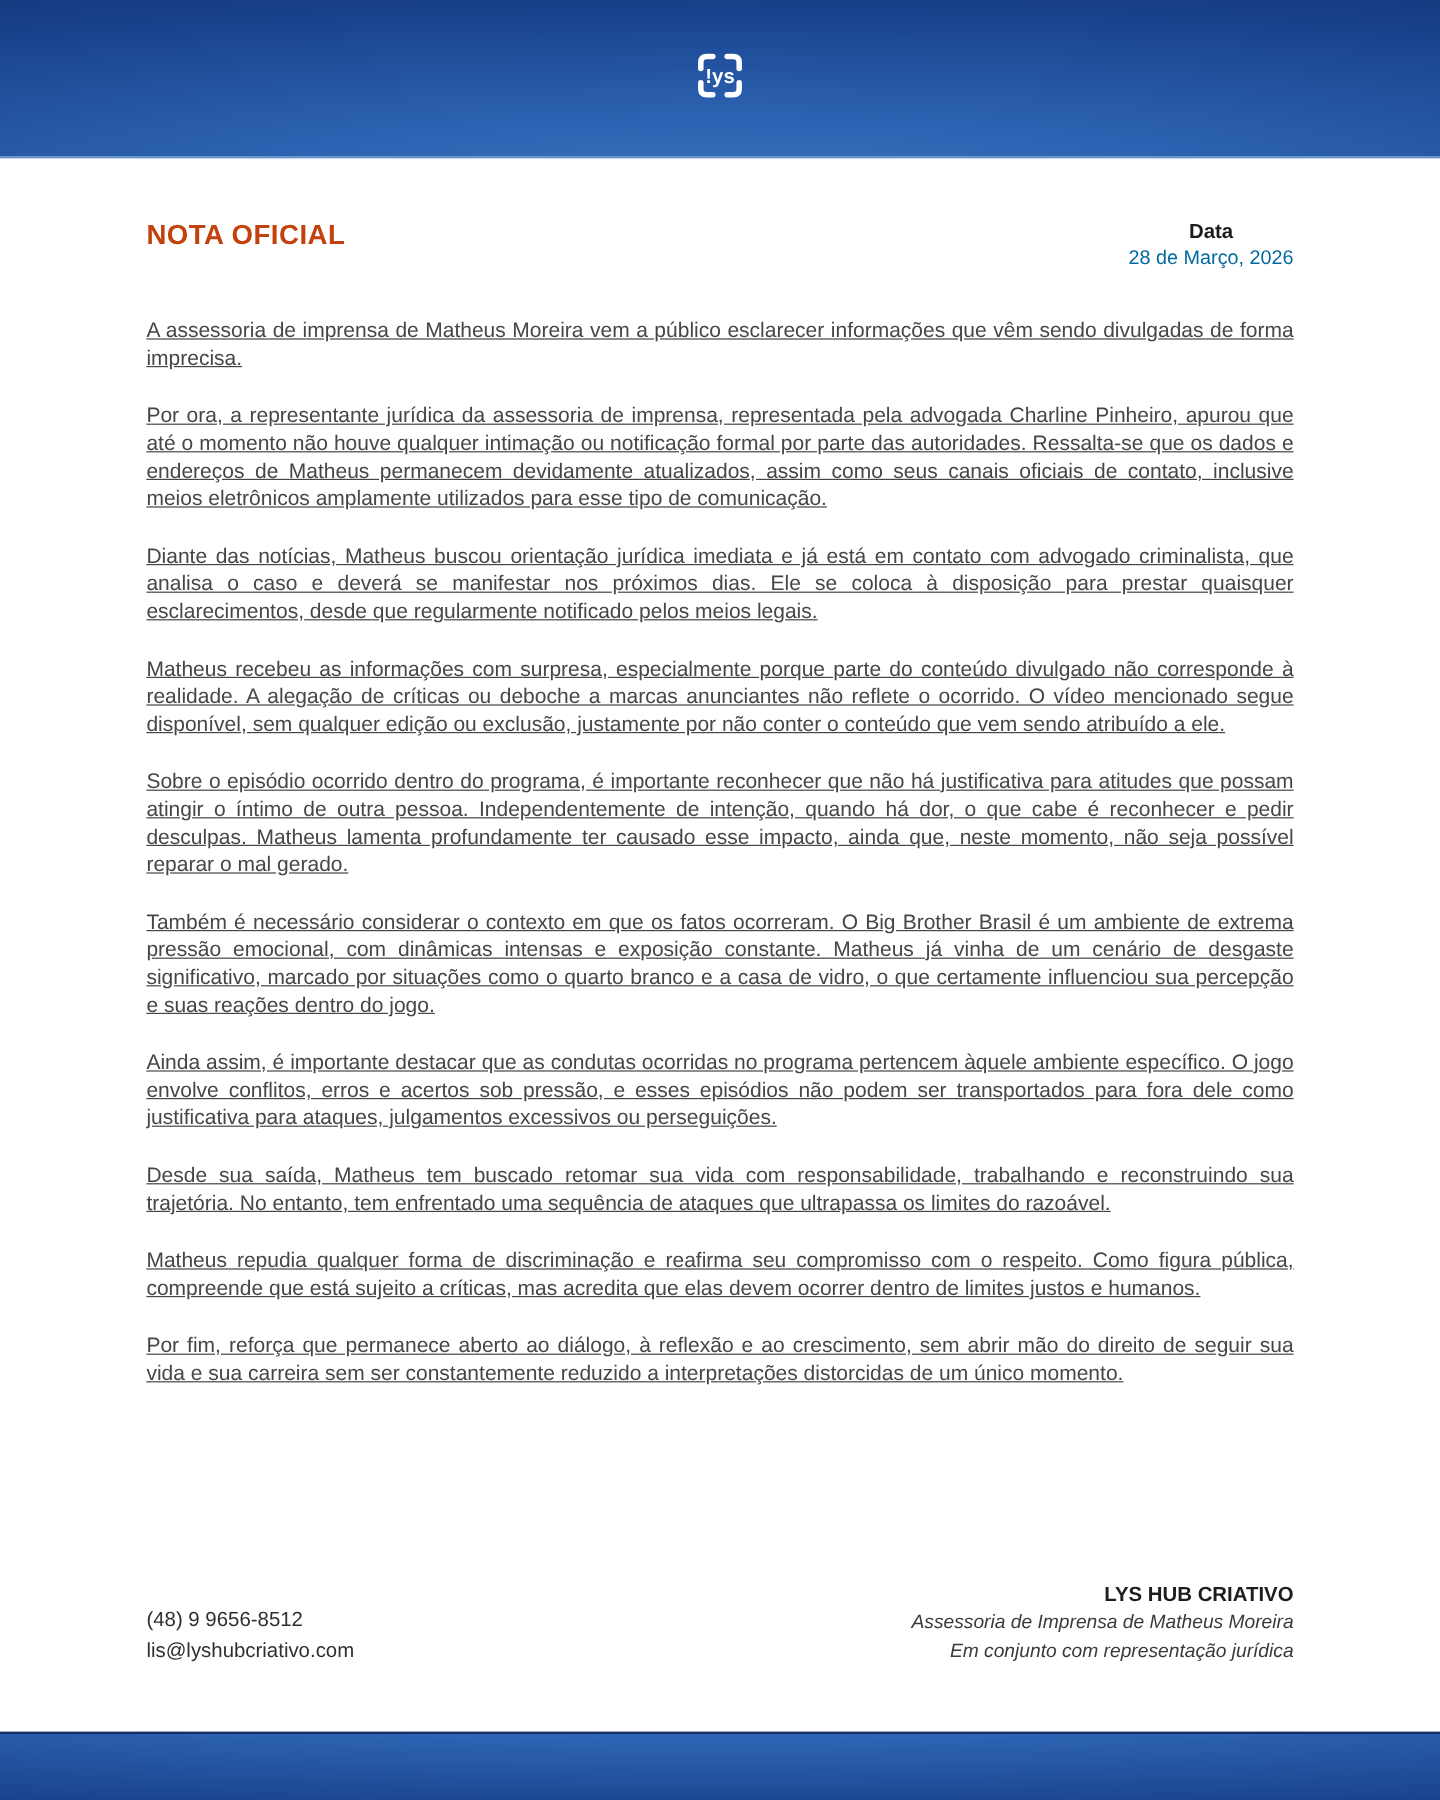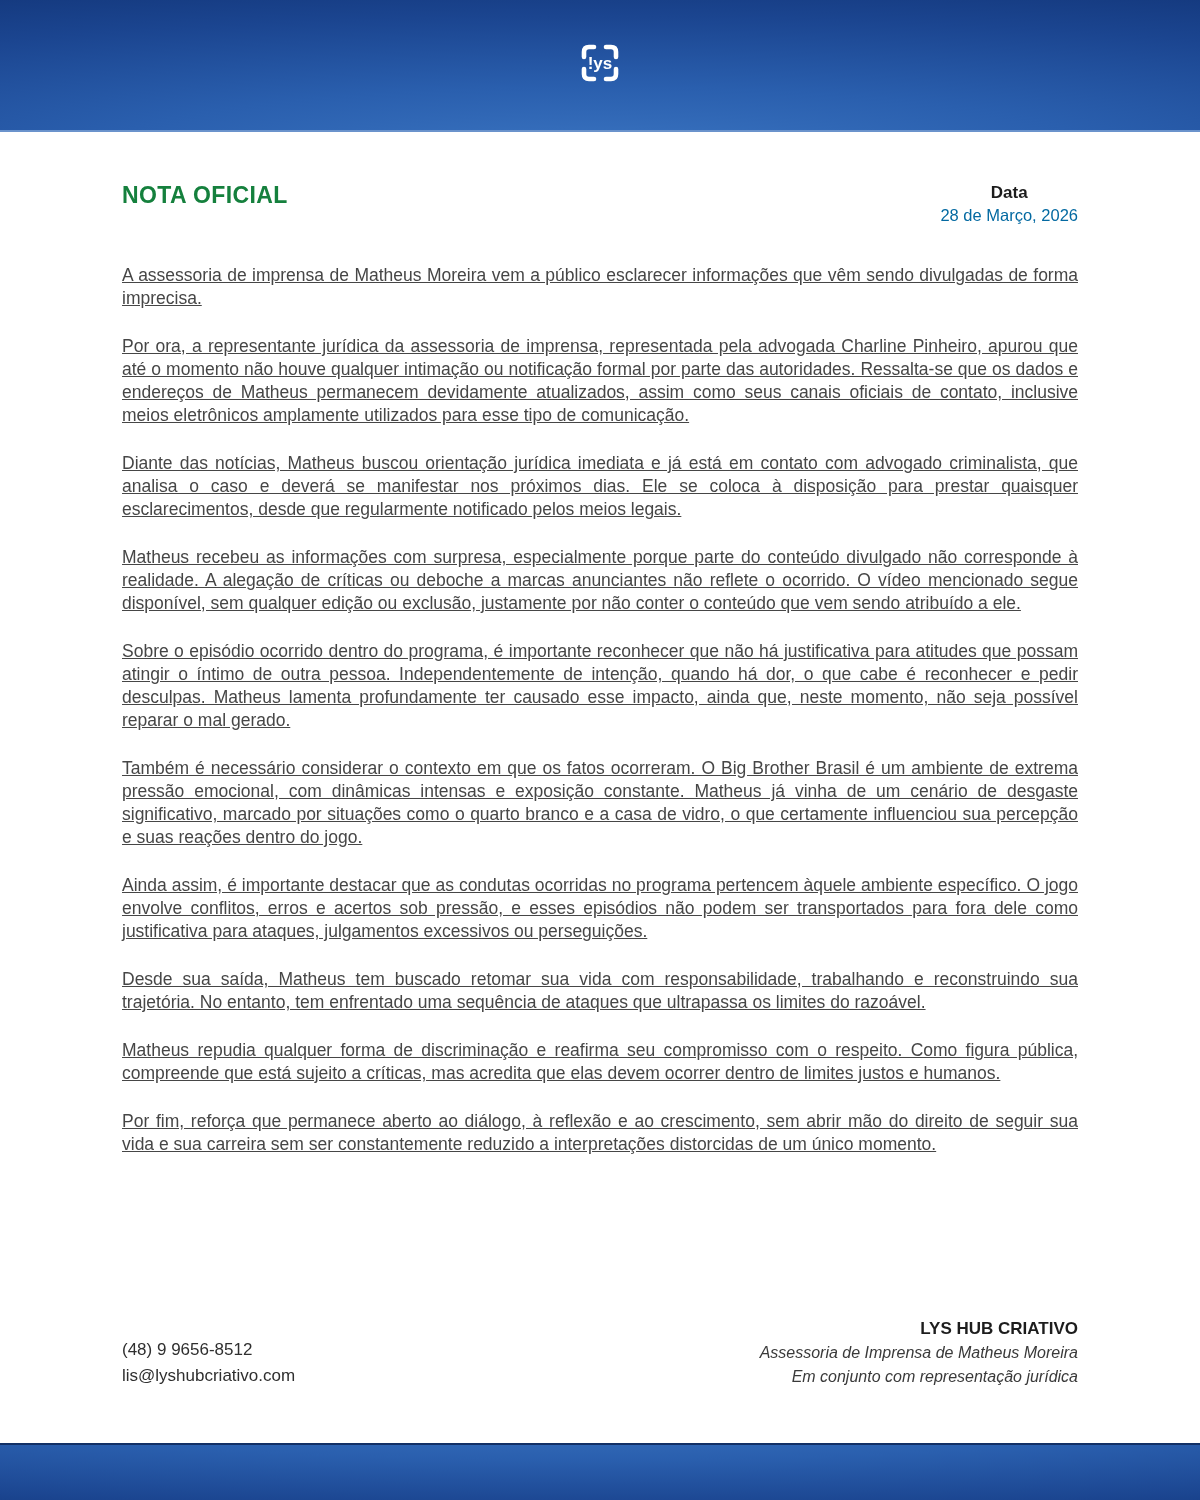--- a/index.html
+++ b/index.html
@@ -33,21 +33,21 @@
     font-size:540px;line-height:1;font-weight:bold;
     color:#24459c;opacity:0.07;letter-spacing:-8px;
     user-select:none;pointer-events:none;white-space:nowrap;
   }
   
   .title-row{
     position:absolute;left:122px;top:182px;width:956px;
     display:flex;justify-content:space-between;align-items:flex-start;
   }
   .doc-title{
-    margin:0;font-size:23px;font-weight:bold;color:#15803d;letter-spacing:0.4px;
+    margin:0;font-size:23px;font-weight:bold;color:#c2410c;letter-spacing:0.4px;
   }
   .date-block{text-align:center;}
   .date-label{font-size:17px;font-weight:bold;color:#1c1c1c;line-height:22px;}
   .date-value{font-size:16.5px;color:#0369a1;line-height:22px;}
   
   .body-text{
     position:absolute;left:122px;top:264px;width:956px;
   }
   .body-text p{
     margin:0 0 25px 0;

